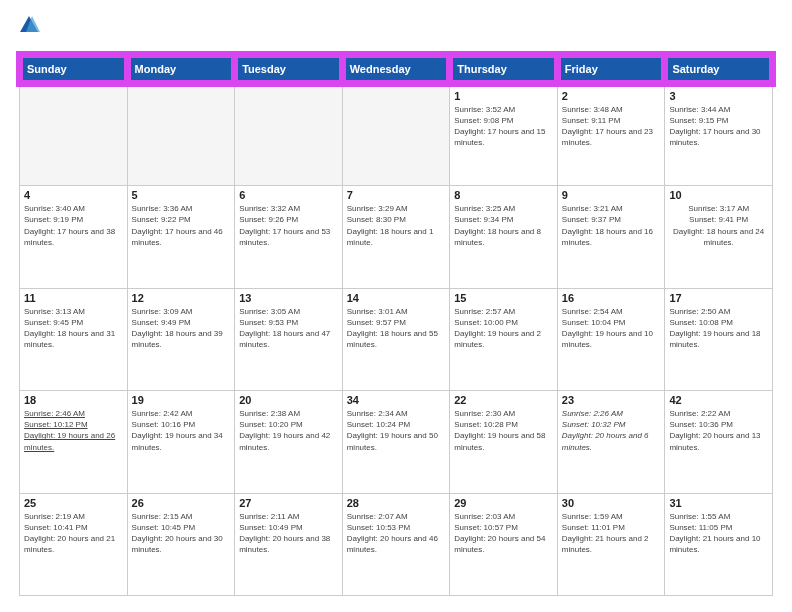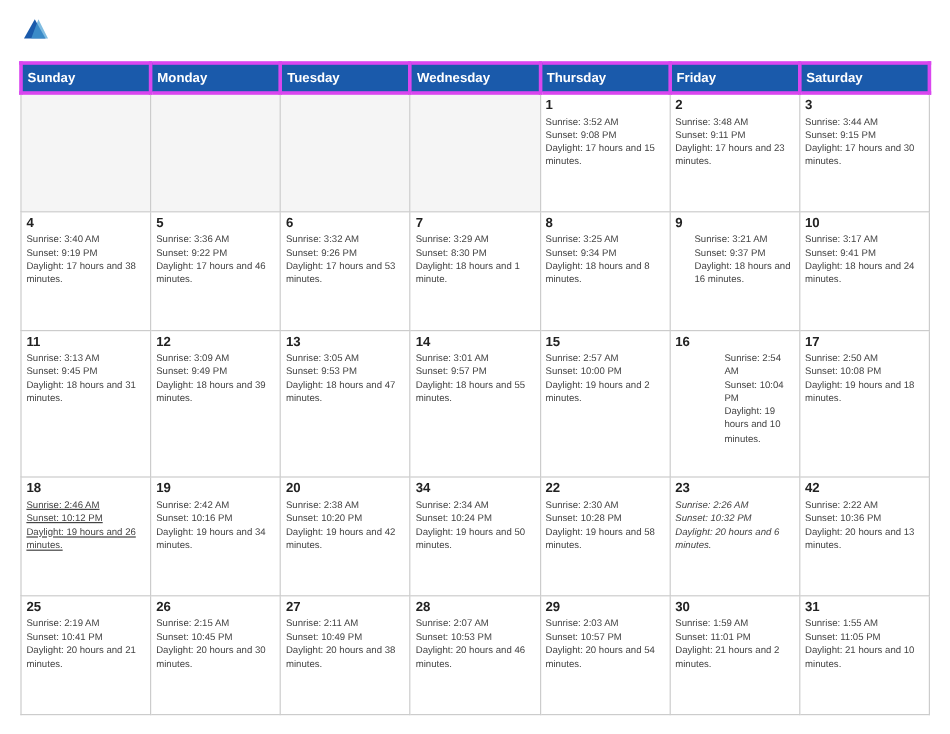--- a/index.html
+++ b/index.html
@@ -58,21 +58,21 @@
       width: 100%;
       table-layout: fixed;
     }
     .calendar th {
       background: #1a5aab;
       color: #fff;
       font-size: 11px;
       font-weight: bold;
       padding: 5px 4px;
       text-align: left;
-      border: 3px solid #d946ef;
+      border: 7px solid #d946ef;
     }
     .calendar td {
       border: 1px solid #ccc;
       vertical-align: top;
       padding: 3px 4px;
       font-size: 8.5px;
       color: #333;
       background: #fff;
       height: 80px;
     }
@@ -177,27 +177,27 @@
 Daylight: 18 hours and 1 minute.</div>
           </td>
           <td>
             <span class="day-num">8</span>
             <div class="day-info" style="white-space: pre-line;">Sunrise: 3:25 AM
 Sunset: 9:34 PM
 Daylight: 18 hours and 8 minutes.</div>
           </td>
           <td>
             <span class="day-num">9</span>
-            <div class="day-info" style="white-space: pre-line; margin-left: 16px;">Sunrise: 3:21 AM
+            <div class="day-info" style="white-space: pre-line;">Sunrise: 3:21 AM
 Sunset: 9:37 PM
 Daylight: 18 hours and 16 minutes.</div>
           </td>
           <td>
             <span class="day-num">10</span>
-            <div class="day-info" style="white-space: pre-line;">Sunrise: 3:17 AM
+            <div class="day-info" style="white-space: pre-line; text-align: center;">Sunrise: 3:17 AM
 Sunset: 9:41 PM
 Daylight: 18 hours and 24 minutes.</div>
           </td>
         </tr>
         <tr>
           <td>
             <span class="day-num">11</span>
             <div class="day-info" style="white-space: pre-line;">Sunrise: 3:13 AM
 Sunset: 9:45 PM
 Daylight: 18 hours and 31 minutes.</div>
@@ -221,21 +221,21 @@
 Daylight: 18 hours and 55 minutes.</div>
           </td>
           <td>
             <span class="day-num">15</span>
             <div class="day-info" style="white-space: pre-line;">Sunrise: 2:57 AM
 Sunset: 10:00 PM
 Daylight: 19 hours and 2 minutes.</div>
           </td>
           <td>
             <span class="day-num">16</span>
-            <div class="day-info" style="white-space: pre-line; margin-left: 41px;">Sunrise: 2:54 AM
+            <div class="day-info" style="white-space: pre-line;">Sunrise: 2:54 AM
 Sunset: 10:04 PM
 Daylight: 19 hours and 10 minutes.</div>
           </td>
           <td>
             <span class="day-num">17</span>
             <div class="day-info" style="white-space: pre-line;">Sunrise: 2:50 AM
 Sunset: 10:08 PM
 Daylight: 19 hours and 18 minutes.</div>
           </td>
         </tr>

